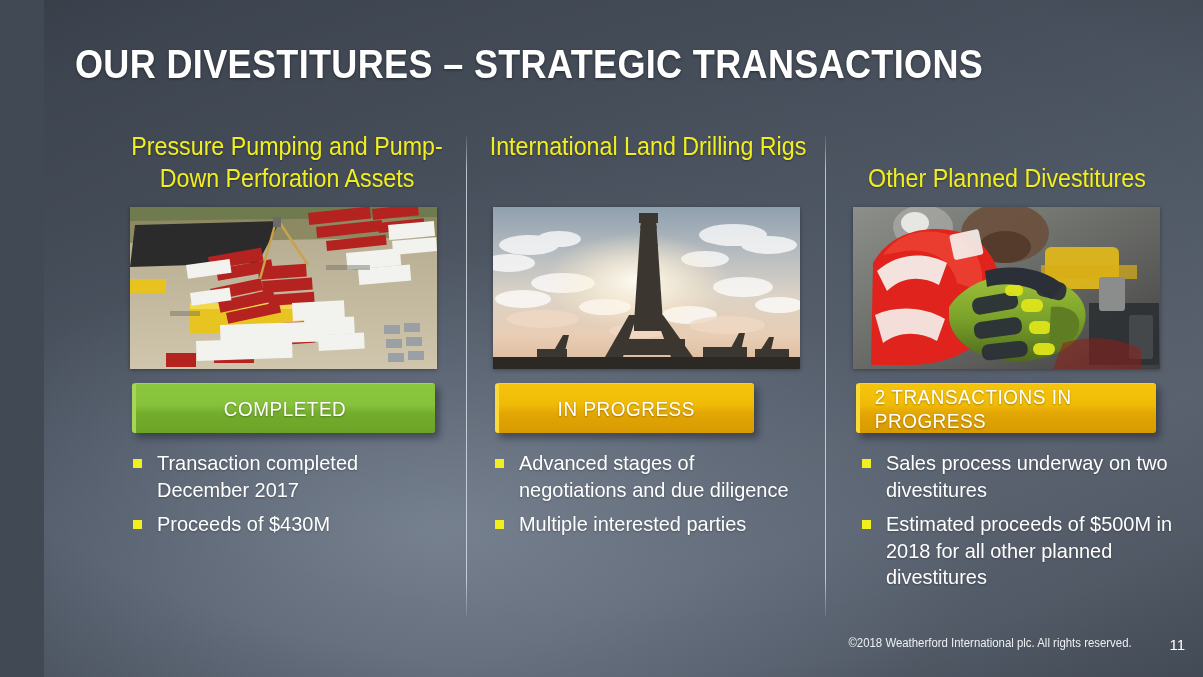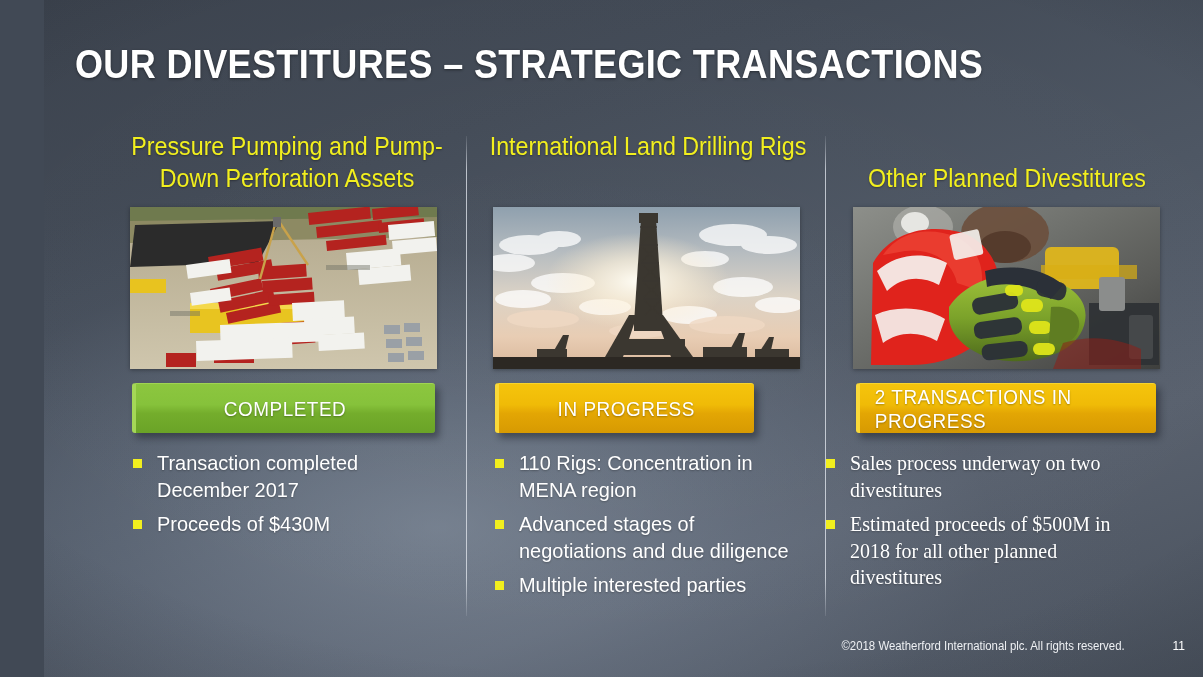--- a/index.html
+++ b/index.html
@@ -98,45 +98,45 @@
     left:812px; top:383px; width:300px;
     background:linear-gradient(to bottom, #f5c40c 0%, #f0bb07 42%, #e3a604 60%, #d79a02 100%);
     border-left:4px solid #fad939;
     border-top:1px solid #f8d42d;
   }
 
   
   .bullets { position:absolute; z-index:3; }
   .bullets.b1 { left:84px;  top:450px; width:330px; }
   .bullets.b2 { left:446px; top:450px; width:330px; }
-  .bullets.b3 { left:777px; top:450px; width:340px;font-family:Liberation Serif, serif; }
+  .bullets.b3 { left:813px; top:450px; width:340px; }
   .bullet {
     position:relative;
     padding-left:29px;
     margin-bottom:8px;
     color:#ffffff;
     font-size:21px;
     line-height:26.5px;
     font-stretch:condensed;
   }
   .bullet .txt { display:block; transform:scaleX(0.95); transform-origin:left top; text-shadow:0 1px 2px rgba(0,0,0,0.28); }
   .bullet .sq {
     position:absolute; left:5px; top:9px;
     width:9px; height:9px; background:#f2ef1e;
   }
 
   
   .footer {
     position:absolute; right:18px; bottom:24px; z-index:4;
-    display:flex; align-items:flex-start; gap:40px;
+    display:flex; align-items:flex-start; gap:30px;
     color:#eef0f3; font-size:12px;
     font-stretch:condensed;
   }
   .footer .copy { transform:scaleX(0.95); }
-  .pagenum { font-size:12px; color:#ffffff; }
+  .pagenum { font-size:15px; color:#ffffff; }
 </style>
 </head>
 <body>
 
 <div id="slide">
 
   <div class="title">OUR DIVESTITURES – STRATEGIC TRANSACTIONS</div>
 
   <div class="divider d1"></div>
   <div class="divider d2"></div>
@@ -293,24 +293,20 @@
       </g>
       <rect x="0" y="150" width="307" height="12" fill="#2c2823"></rect>
     </svg>
   </div>
 
   <div class="btn amber1">
     <span>IN PROGRESS</span>
   </div>
 
   <div class="bullets b2">
-    <div class="bullet">
-      <span class="sq"></span>
-      <span class="txt">110 Rigs: Concentration in MENA region</span>
-    </div>
     <div class="bullet">
       <span class="sq"></span>
       <span class="txt">Advanced stages of negotiations and due diligence</span>
     </div>
     <div class="bullet">
       <span class="sq"></span>
       <span class="txt">Multiple interested parties</span>
     </div>
   </div>
 

